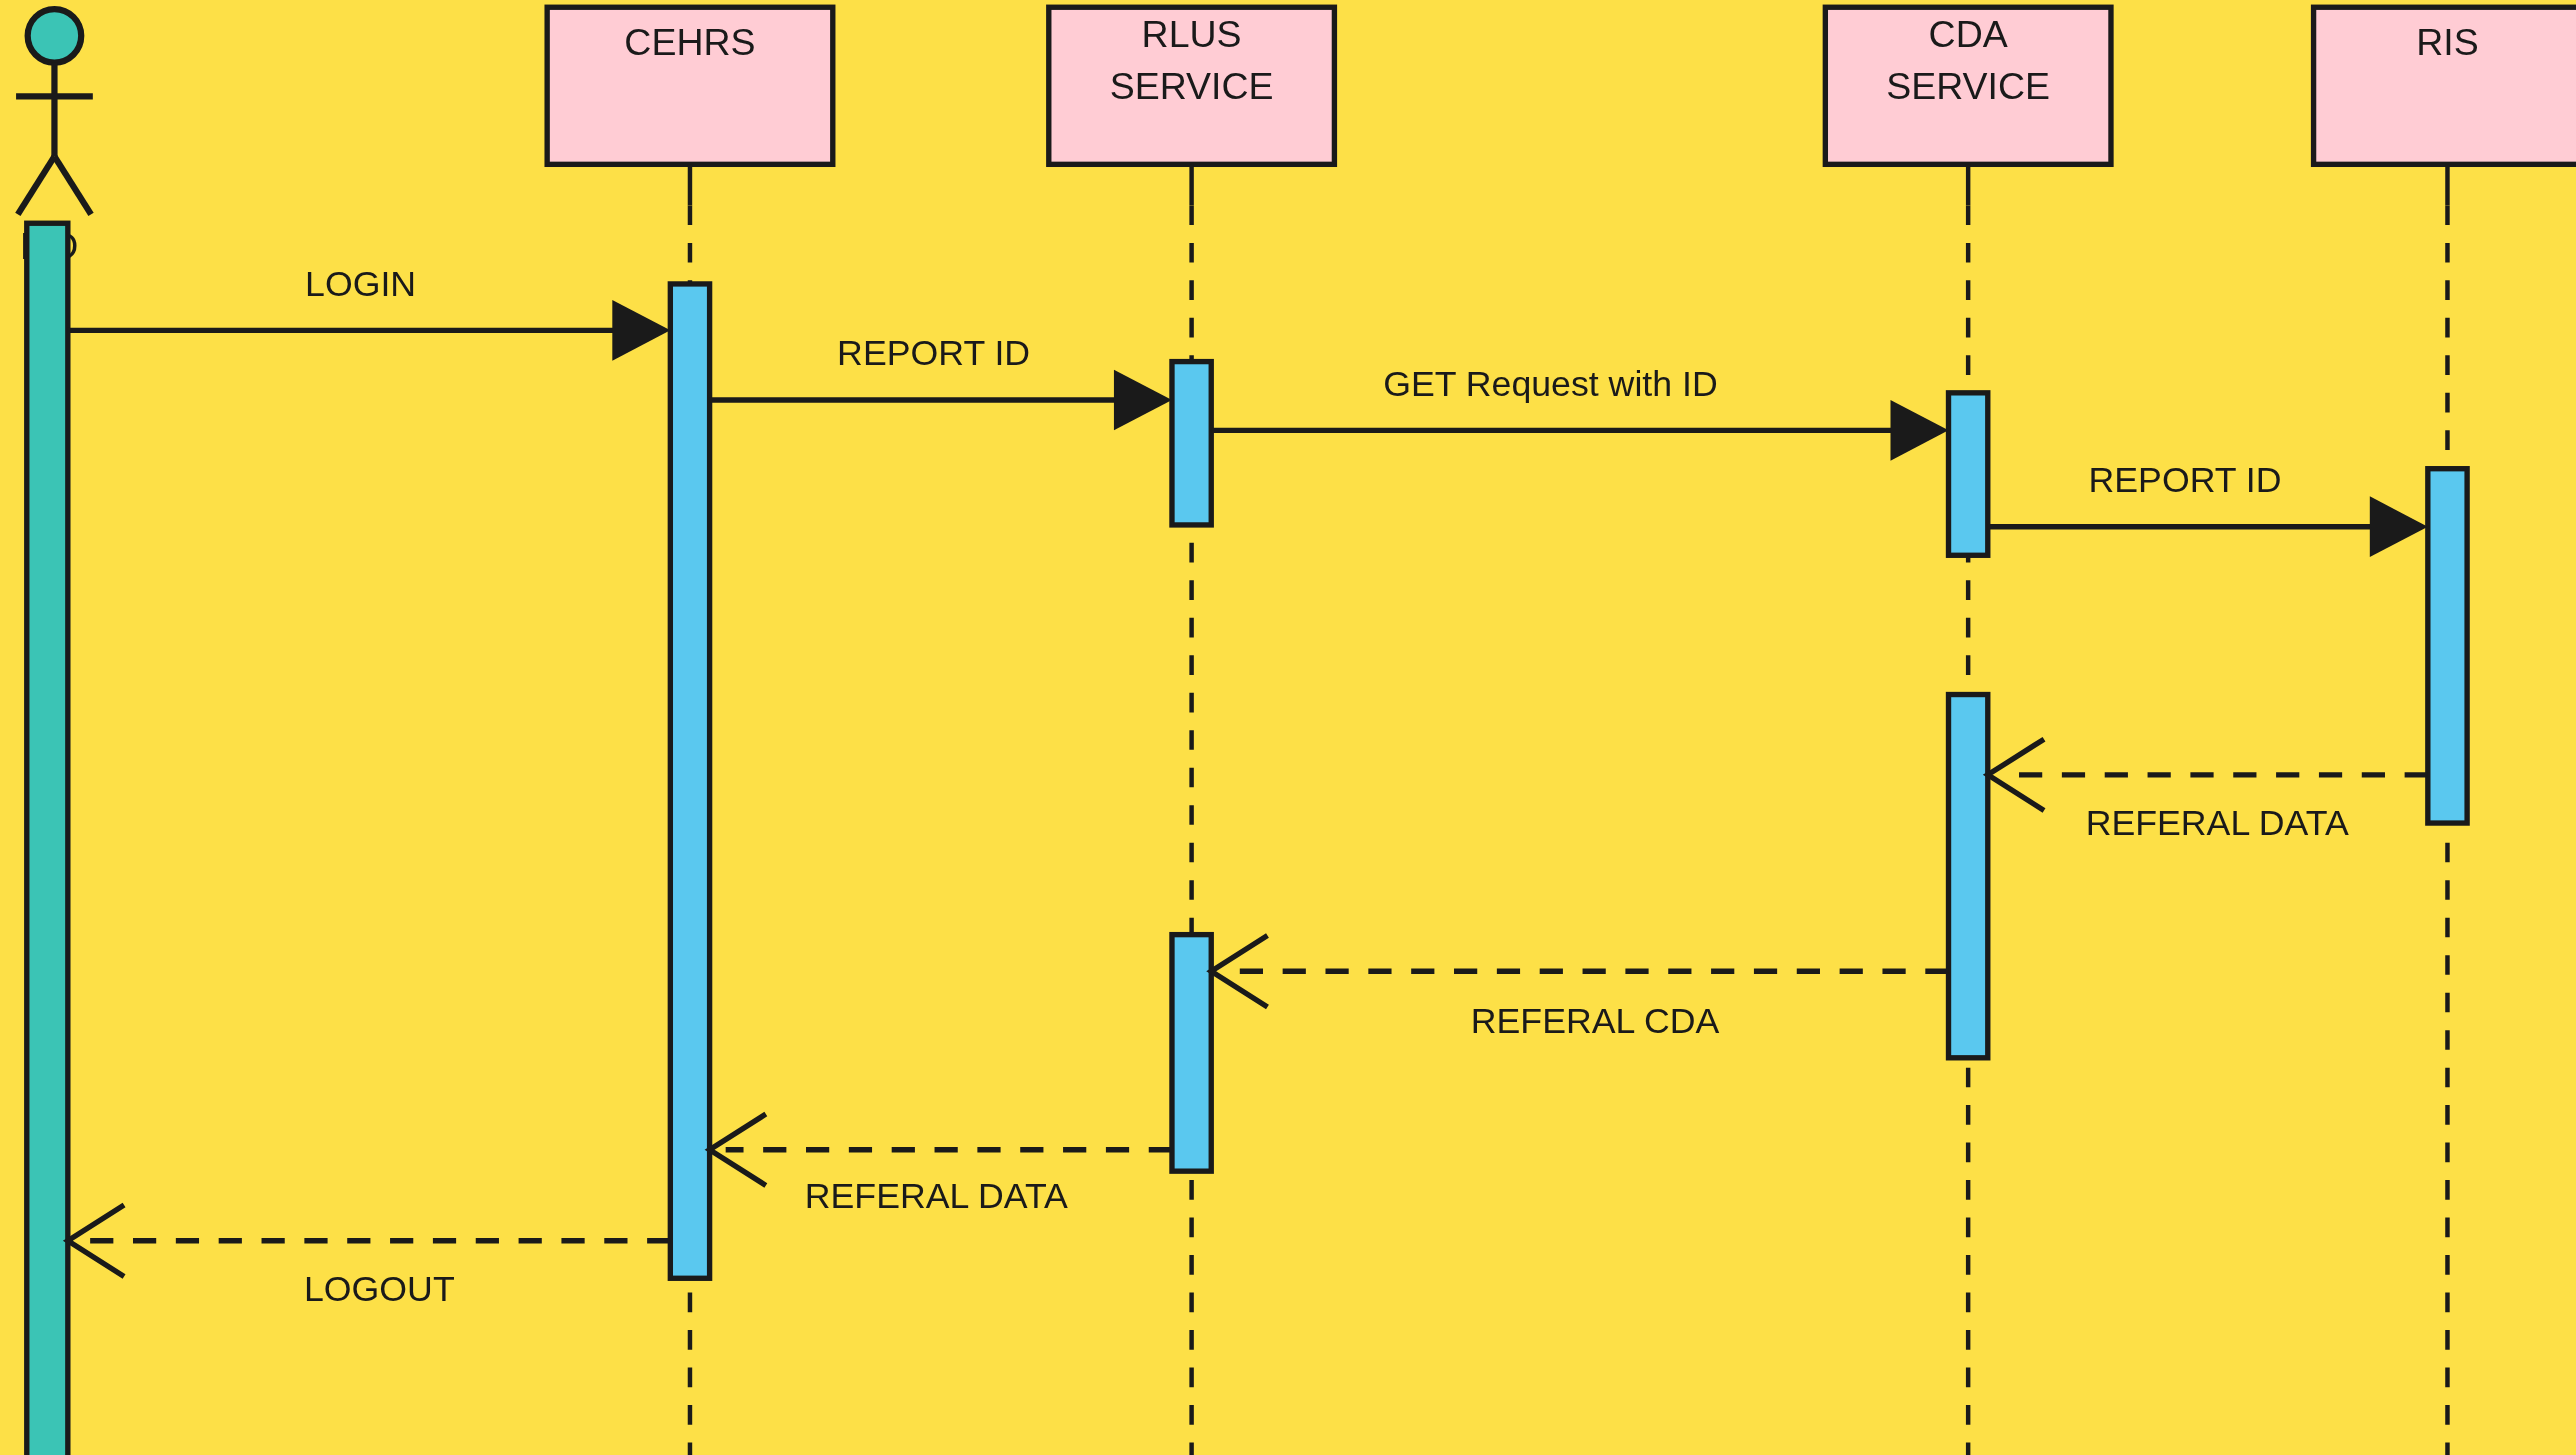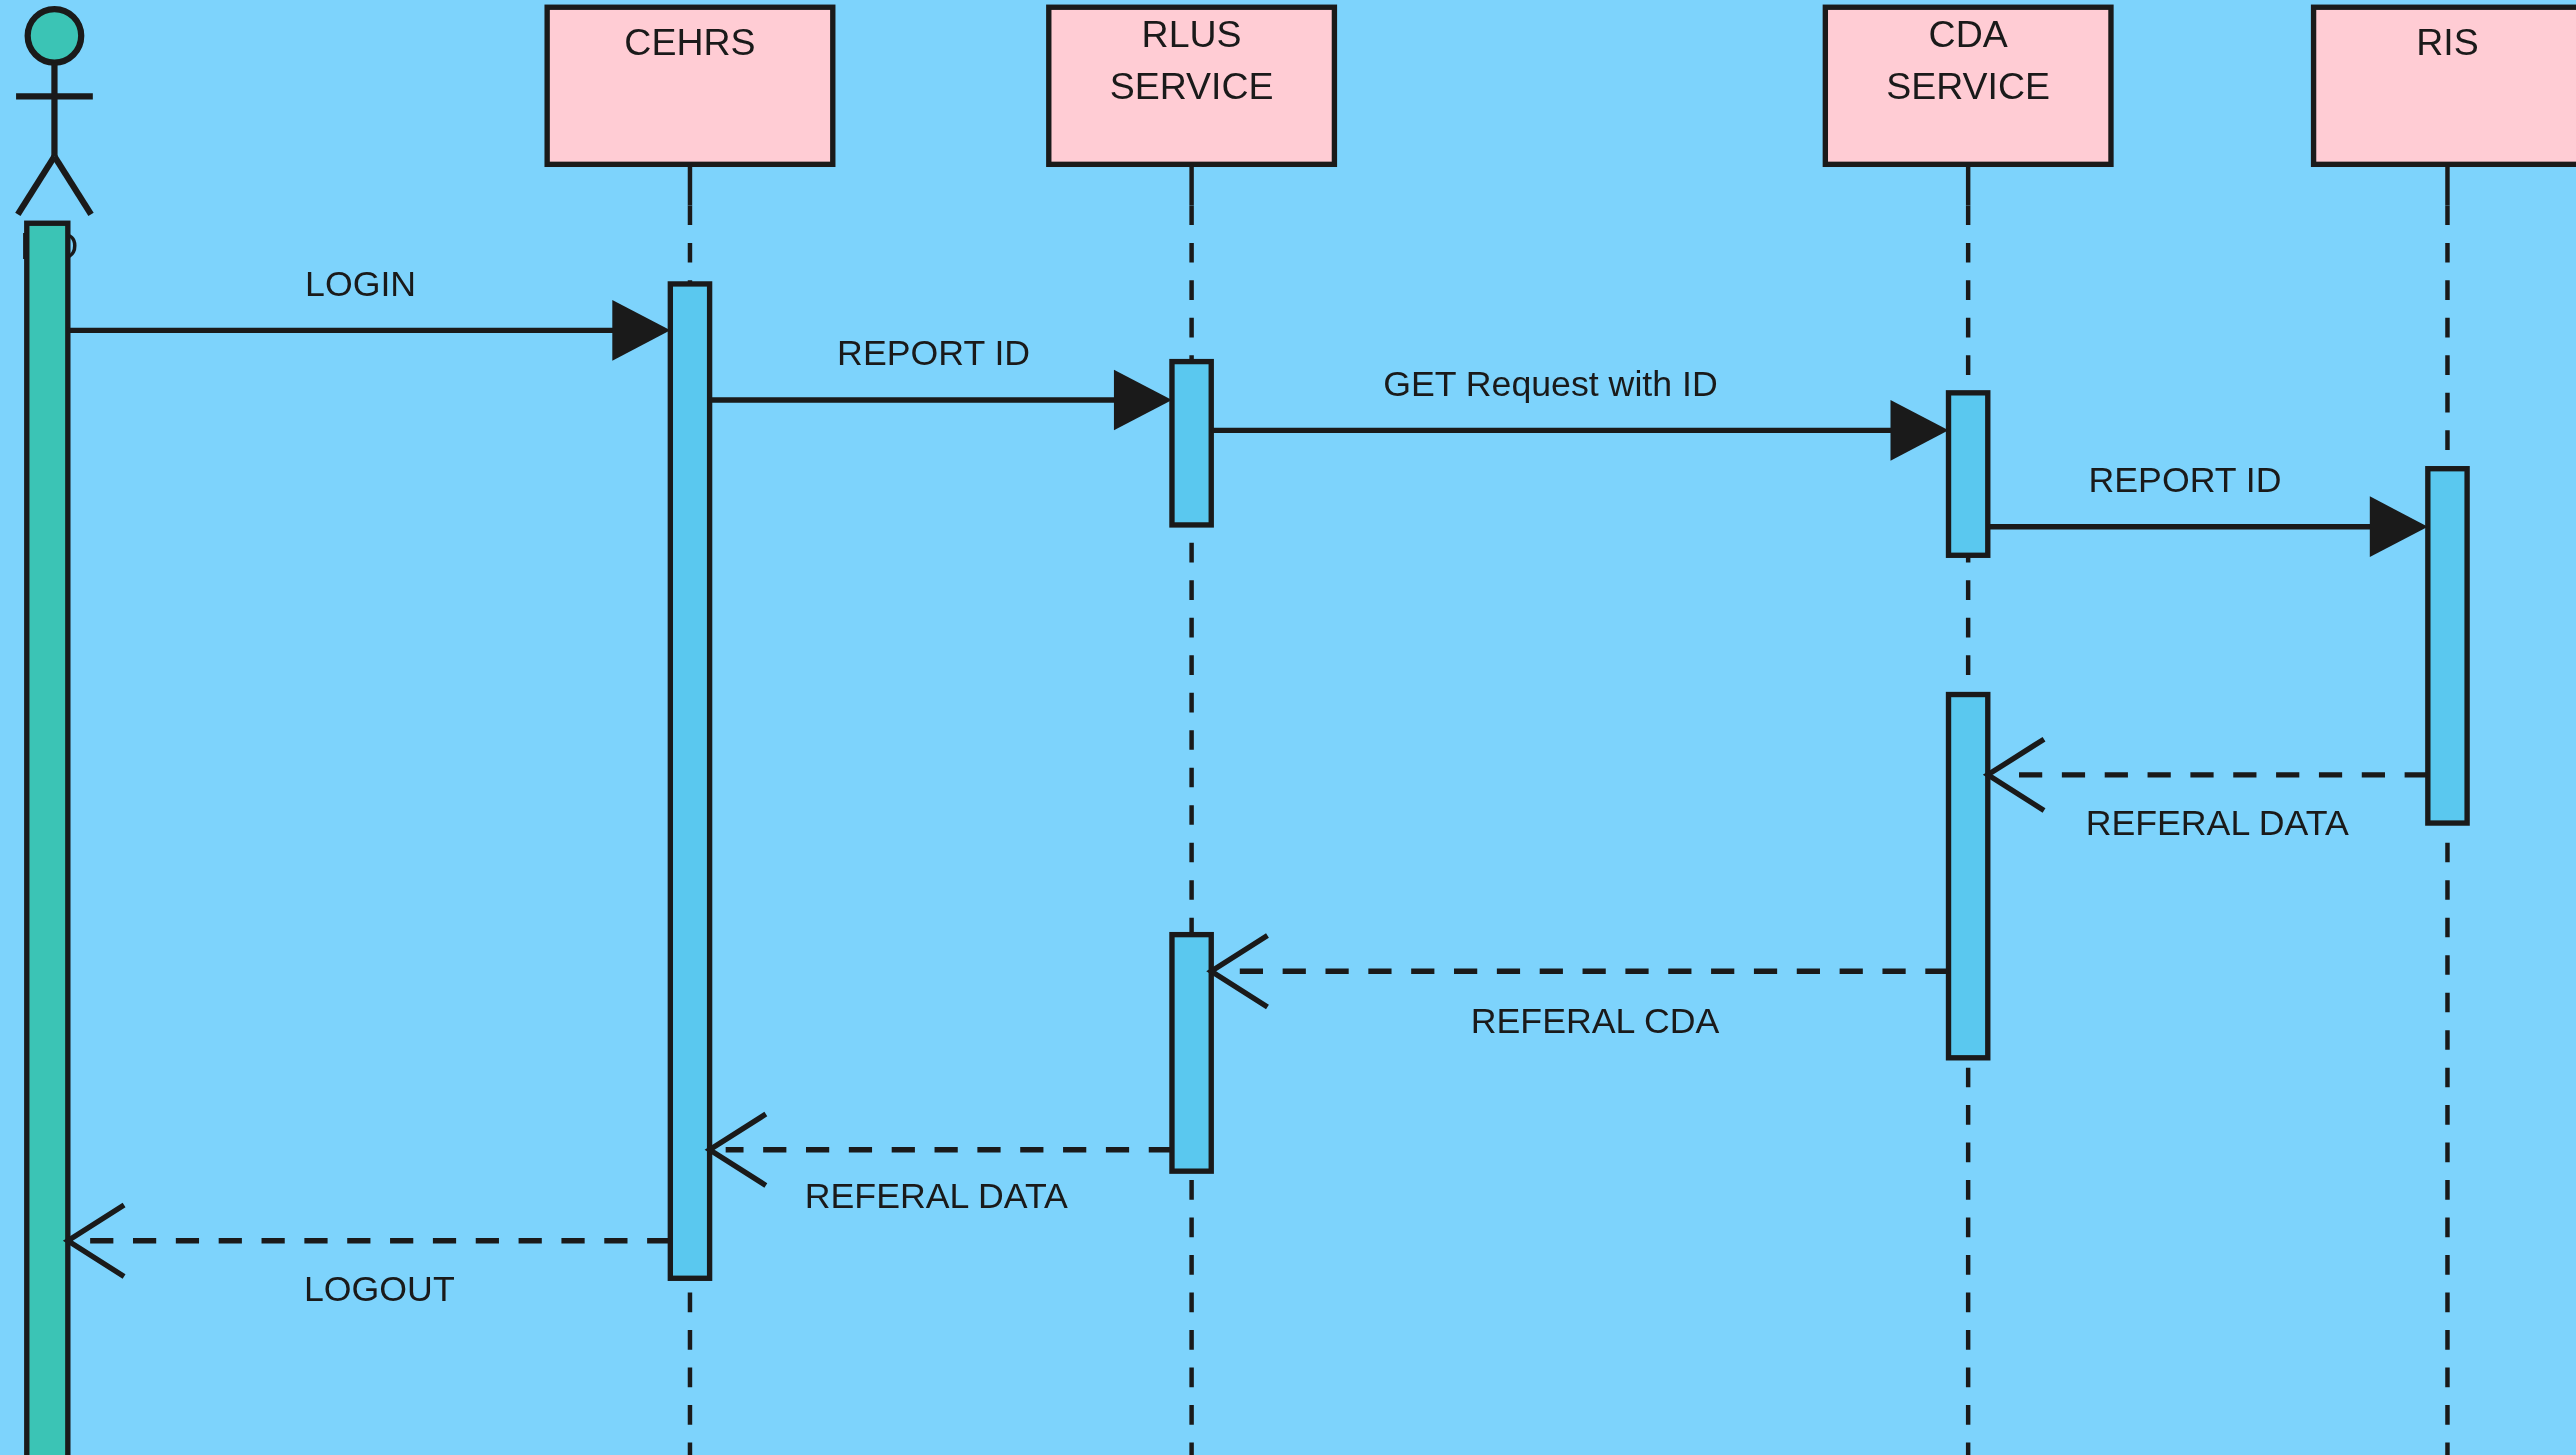--- a/index.html
+++ b/index.html
@@ -8,21 +8,21 @@
     padding: 0;
     background: #ffffff;
   }
   body {
     font-family: "Liberation Sans", sans-serif;
   }
   #diagram-root {
     position: relative;
     width: 2576px;
     height: 1456px;
-    background: #7dd3fc;
+    background: #fde047;
     overflow: hidden;
   }
   #diagram-svg {
     position: absolute;
     left: 0;
     top: 0;
     width: 2576px;
     height: 1456px;
     display: block;
   }

